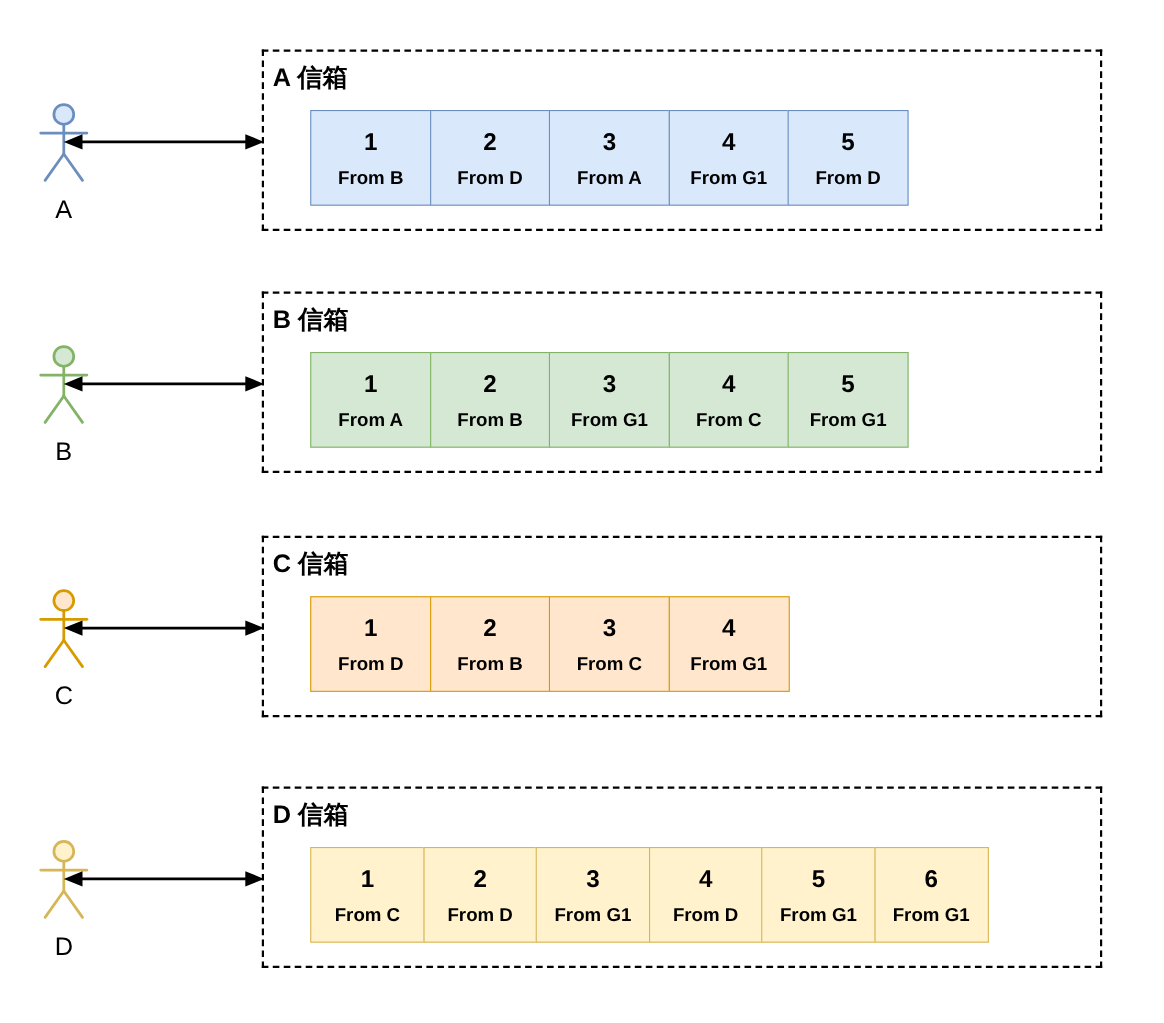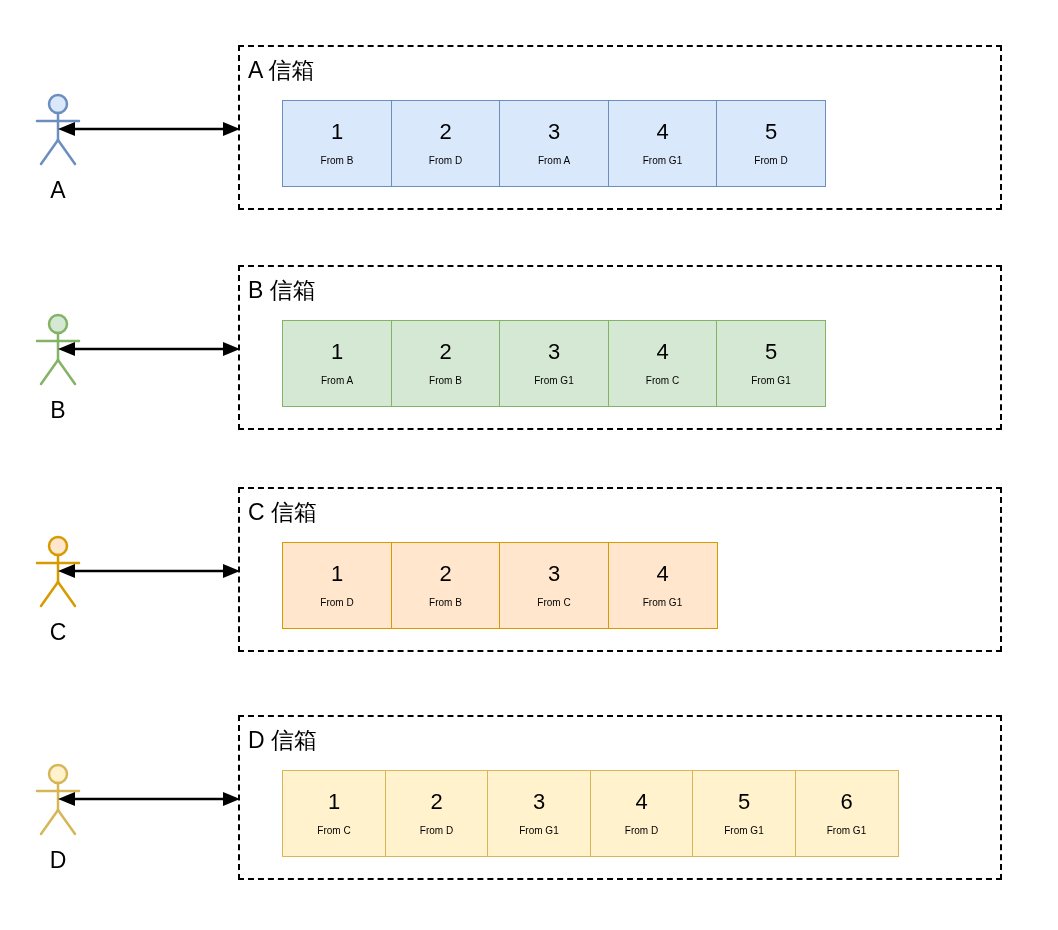--- a/index.html
+++ b/index.html
@@ -64,20 +64,21 @@
   .arrow polygon { fill: #000000; }
 
   .mailbox-box {
     position: absolute;
     left: 238px;
     top: 0;
     width: 764px;
     height: 165px;
     border: 2px dashed #000000;
     box-sizing: border-box;
+    font-weight: bold;
   }
   .mailbox-title {
     position: absolute;
     left: 8px;
     top: 8px;
     font-size: 23px;
     color: #000000;
     white-space: nowrap;
   }
   .mailbox-slots {
@@ -99,21 +100,21 @@
     justify-content: center;
     gap: 13px;
   }
   .section[data-mailbox="3"] .slot { width: 104px; }
   .slot-number {
     font-size: 22px;
     color: #000000;
     line-height: 1;
   }
   .slot-from {
-    font-size: 10px;
+    font-size: 17px;
     color: #000000;
     line-height: 1;
   }
 </style>
 </head>
 <body>
 
 <div id="canvas">
   <div class="section" data-mailbox="0" style="--fill: #dae8fc; --stroke: #6c8ebf;">
     <svg class="actor-figure" viewBox="0 0 56 80">

